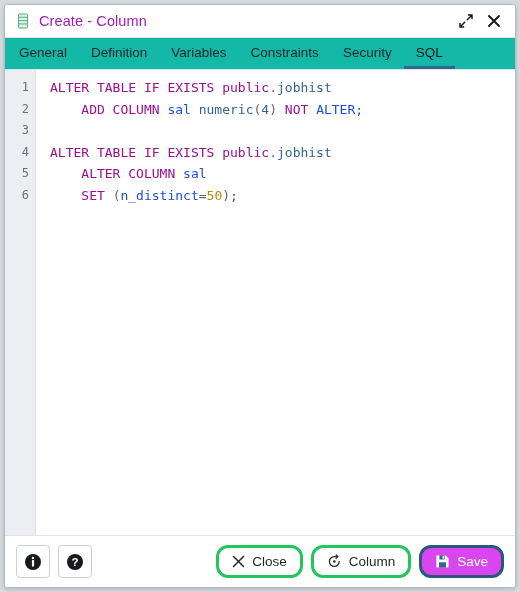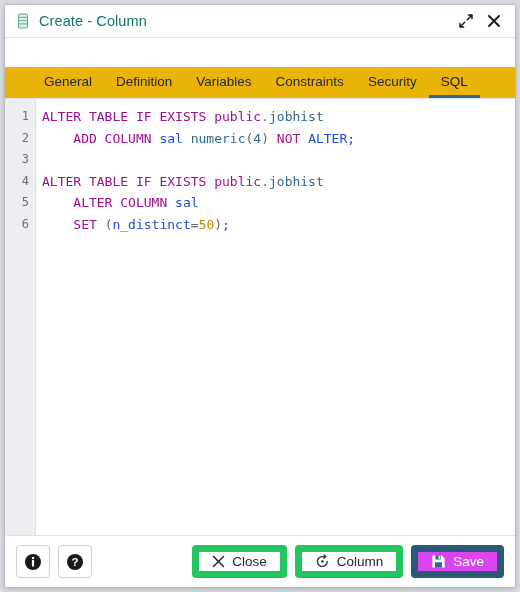--- a/index.html
+++ b/index.html
@@ -43,21 +43,21 @@
   }
   .title-icon {
     width: 14px;
     height: 16px;
     margin-right: 9px;
     flex: 0 0 auto;
     display: block;
   }
   .title-text {
     font-size: 14.5px;
-    color: #0f766e;
+    color: #a21caf;
     letter-spacing: 0.1px;
     flex: 1 1 auto;
     white-space: nowrap;
     overflow: hidden;
   }
   .win-btn {
     width: 22px;
     height: 22px;
     display: flex;
     align-items: center;
@@ -67,25 +67,24 @@
     flex: 0 0 auto;
   }
   .win-btn.expand { margin-right: 6px; }
 
   
   .tabbar {
     height: 32px;
     flex: 0 0 32px;
     display: flex;
     align-items: stretch;
-    padding-left: 27px;
+    padding-left: 2px;
     border-bottom: 1px solid #dfe2e6;
-    background: #eab308;
-    box-sizing: border-box;
-    margin-top: 29px;
+    background: #14b8a6;
+    box-sizing: border-box;
   }
   .tab {
     display: flex;
     align-items: center;
     padding: 0 12px;
     font-size: 13.5px;
     color: #25282c;
     cursor: pointer;
     white-space: nowrap;
     border-bottom: 3px solid transparent;
@@ -115,21 +114,21 @@
   .gutter .ln {
     font-family: "DejaVu Sans Mono", "Liberation Mono", monospace;
     font-size: 12px;
     line-height: 21.5px;
     color: #6a6f76;
     padding-right: 6px;
     display: block;
   }
   .code {
     flex: 1 1 auto;
-    padding: 7px 0 0 6px;
+    padding: 7px 0 0 14px;
     box-sizing: border-box;
     overflow: hidden;
   }
   .code .cl {
     font-family: "DejaVu Sans Mono", "Liberation Mono", monospace;
     font-size: 13px;
     line-height: 21.5px;
     white-space: pre;
     display: block;
     color: #333333;
@@ -163,22 +162,22 @@
     align-items: center;
     justify-content: center;
     cursor: pointer;
     padding: 0;
     box-sizing: border-box;
   }
 
   .btn {
     height: 33px;
     min-width: 72px;
-    border: 7px solid #22c55e;
-    border-radius: 4px;
+    border: 3px solid #22c55e;
+    border-radius: 12px;
     background: #ffffff;
     display: flex;
     align-items: center;
     justify-content: center;
     gap: 7px;
     padding: 0 13px;
     font-size: 13.5px;
     color: #24282c;
     cursor: pointer;
     box-sizing: border-box;

